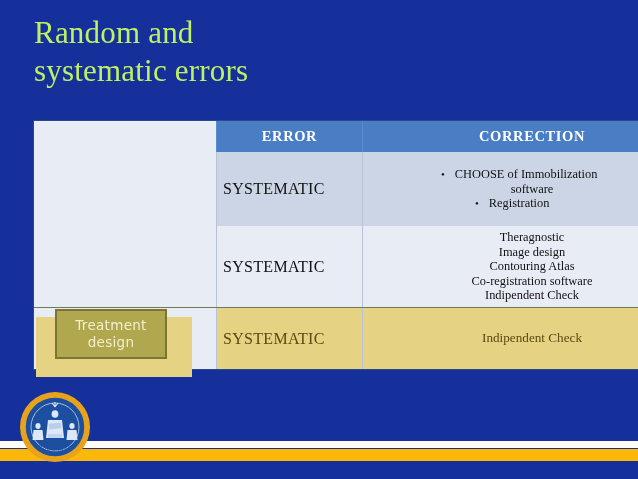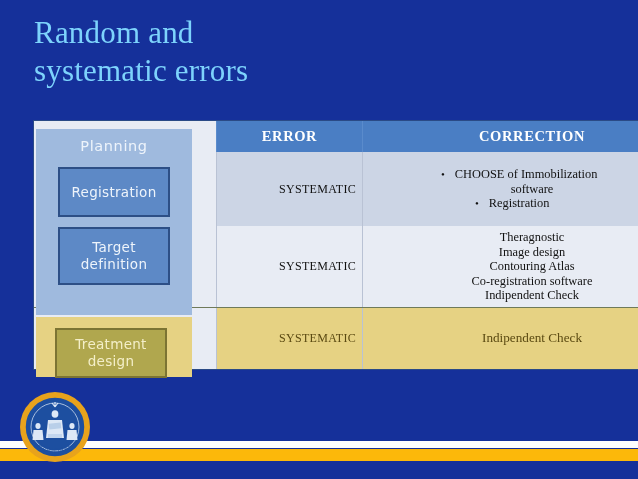--- a/index.html
+++ b/index.html
@@ -9,21 +9,21 @@
     font-family:"Liberation Serif", serif;
     overflow:hidden;
     position:relative;
   }
 
   
   .slide-title{
     position:absolute;
     left:34px; top:14px;
     width:420px;
-    color:#7dd3fc;
+    color:#bef264;
     font-family:"Liberation Serif", serif;
     font-size:31px;
     line-height:38px;
     font-weight:400;
     letter-spacing:0.2px;
     white-space:pre-line;
   }
 
   
   .table-wrap{
@@ -62,22 +62,22 @@
   .row-3{ height:62px; }
 
   .row-1 .c-err, .row-1 .c-corr{ background:#ccd5e5; }
   .row-2 .c-err, .row-2 .c-corr{ background:#e8ecf4; }
   .row-3 .c-err, .row-3 .c-corr{ background:#e6d283; }
   .row-3{ border-top:1px solid #6f7a5a; }
 
   .cell-pad{ display:flex; align-items:center; justify-content:center;
              height:100%; box-sizing:border-box; padding:2px 6px; }
   .err-text{
-    font-size:12px; color:#111111; letter-spacing:0.3px;
-    text-align:right; width:100%;
+    font-size:16px; color:#111111; letter-spacing:0.3px;
+    text-align:left; width:100%;
   }
   .row-3 .err-text{ color:#5b4a12; }
 
   .corr-body{
     font-size:12.4px; color:#111111; line-height:14.6px;
     text-align:center; width:100%; padding:0 14px; box-sizing:border-box;
   }
   .row-3 .corr-body{ color:#5b4a12; font-size:13.2px; }
 
   .bullet-line{ display:flex; justify-content:flex-start; padding-left:22px; }
@@ -116,21 +116,21 @@
   }
   .sub-reg{ top:38px; height:50px; }
   .sub-tgt{ top:98px; height:58px; white-space:pre-line; }
 
   .treat-bg{
     position:absolute; left:3px; top:188px;
     width:156px; height:60px;
     background:#e6d283;
   }
   .treat-box{
-    position:absolute; left:22px; top:199px;
+    position:absolute; left:22px; top:180px;
     width:112px; height:50px;
     background:#b0a74e;
     border:2px solid #7c7433;
     box-sizing:border-box;
     color:#f4efc9;
     font-family:"DejaVu Sans", sans-serif;
     font-size:13.5px; letter-spacing:0.3px;
     display:flex;align-items:center;justify-content:center;
     text-align:center; line-height:17px; white-space:pre-line;
   }
@@ -207,26 +207,20 @@
     </div>
     <div class="c-corr">
       <div class="cell-pad">
         <div class="corr-body">Indipendent Check</div>
       </div>
     </div>
   </div>
 </div>
 
 <div class="left-col-stack">
-  <div class="planning-box">
-    <div class="planning-label">Planning</div>
-    <div class="sub-box sub-reg">Registration</div>
-    <div class="sub-box sub-tgt">Target
-definition</div>
-  </div>
   <div class="treat-bg"></div>
   <div class="treat-box">Treatment
 design</div>
 </div>
 
 <div class="band-white"></div>
 <div class="band-gold"></div>
 
 <svg class="seal" viewBox="0 0 74 74">
   <circle cx="37" cy="37" r="35" fill="#e8a31c"></circle>

